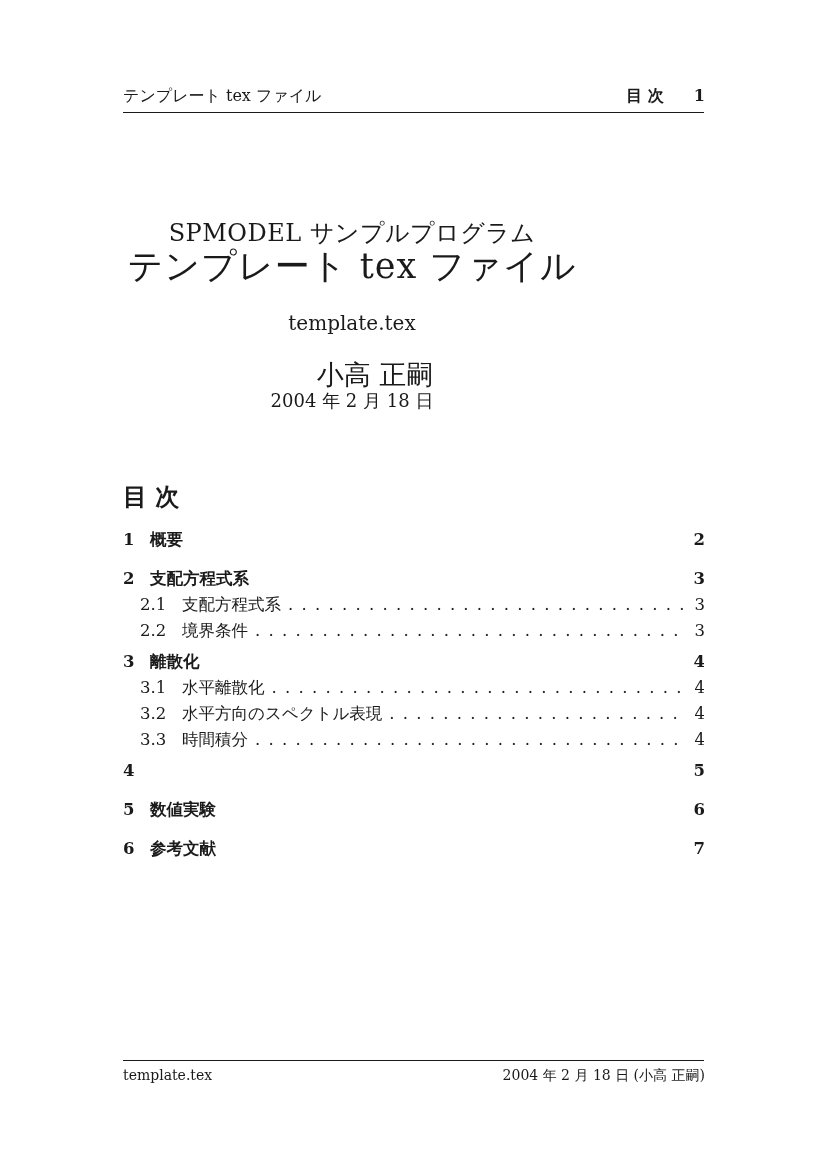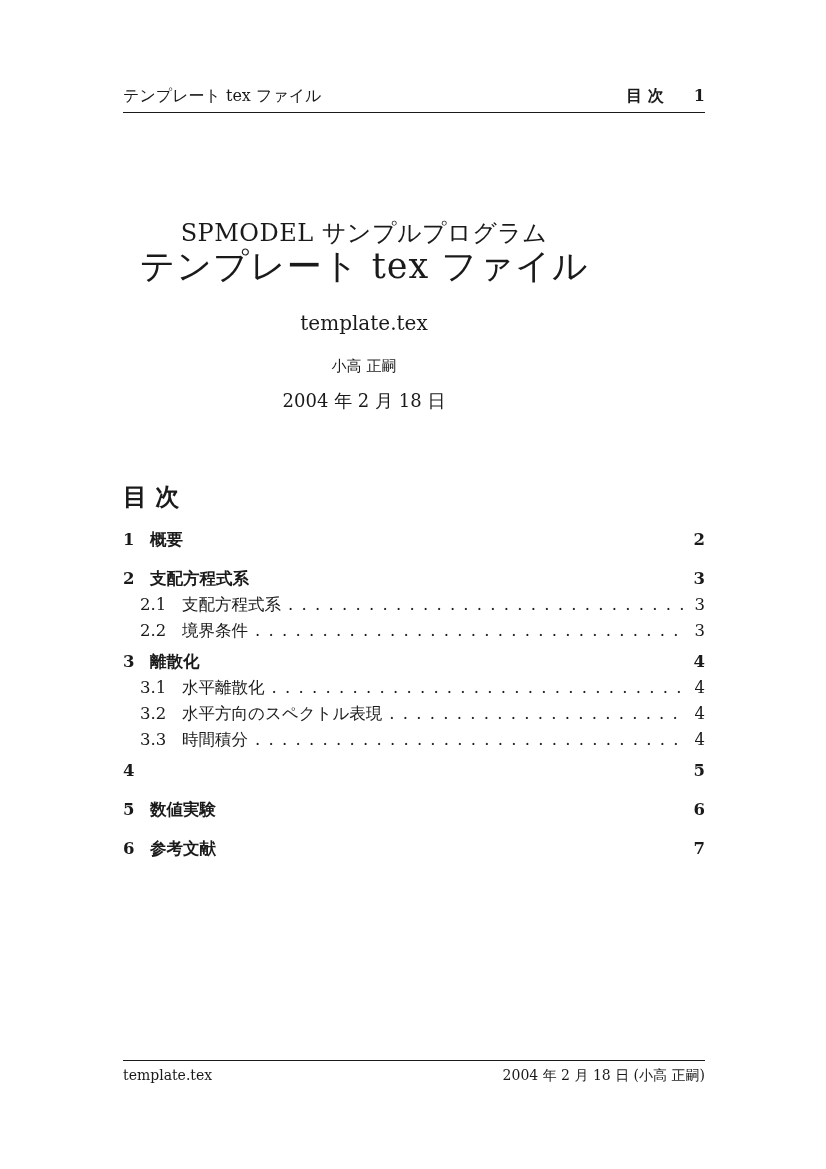--- a/index.html
+++ b/index.html
@@ -8,21 +8,20 @@
     background: #ffffff;
   }
   .page {
     position: relative;
     width: 704px;
     height: 1169px;
     background: #ffffff;
     color: #1a1a1a;
     font-family: "DejaVu Serif", "Liberation Serif", serif;
     overflow: hidden;
-    padding-left: 24px;
   }
 
   
   .page-header {
     position: absolute;
     left: 123px;
     top: 86px;
     width: 582px;
     display: flex;
     justify-content: space-between;
@@ -37,21 +36,21 @@
     gap: 30px;
     font-weight: bold;
   }
 
   
   .title-block { position: absolute; left: 0; top: 0; width: 100%; }
   .title-block > div { position: absolute; width: 100%; text-align: center; }
   .series-subtitle { top: 217px; font-size: 24px; letter-spacing: 0.5px; }
   .document-title  { top: 243px; font-size: 35px; letter-spacing: 1px; }
   .filename        { top: 311px; font-size: 20px; }
-  .author          { top: 357px; font-size: 15px; font-weight: 500; }
+  .author          { top: 357px; font-size: 27px; font-weight: 500; margin-left: 23px; }
   .doc-date        { top: 389px; font-size: 18px; }
 
   
   .toc {
     position: absolute;
     left: 123px;
     top: 484px;
     width: 582px;
   }
   .toc-heading {

